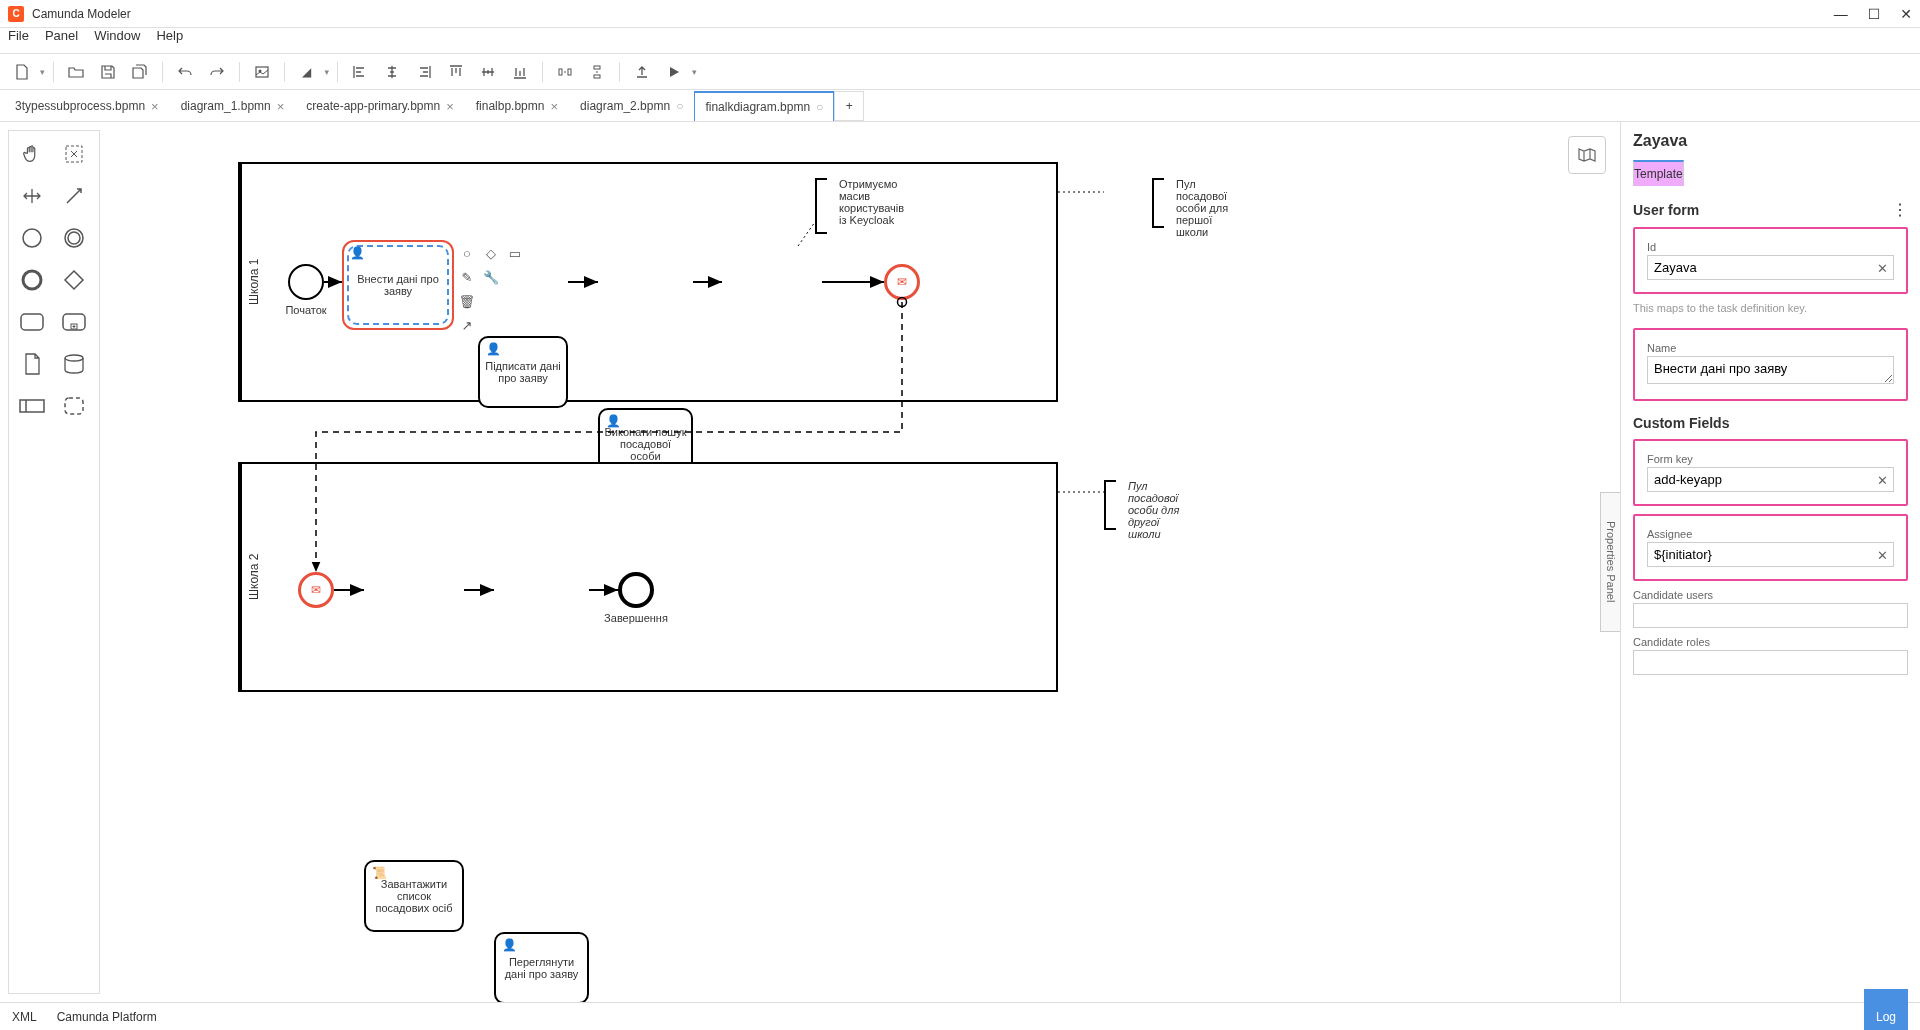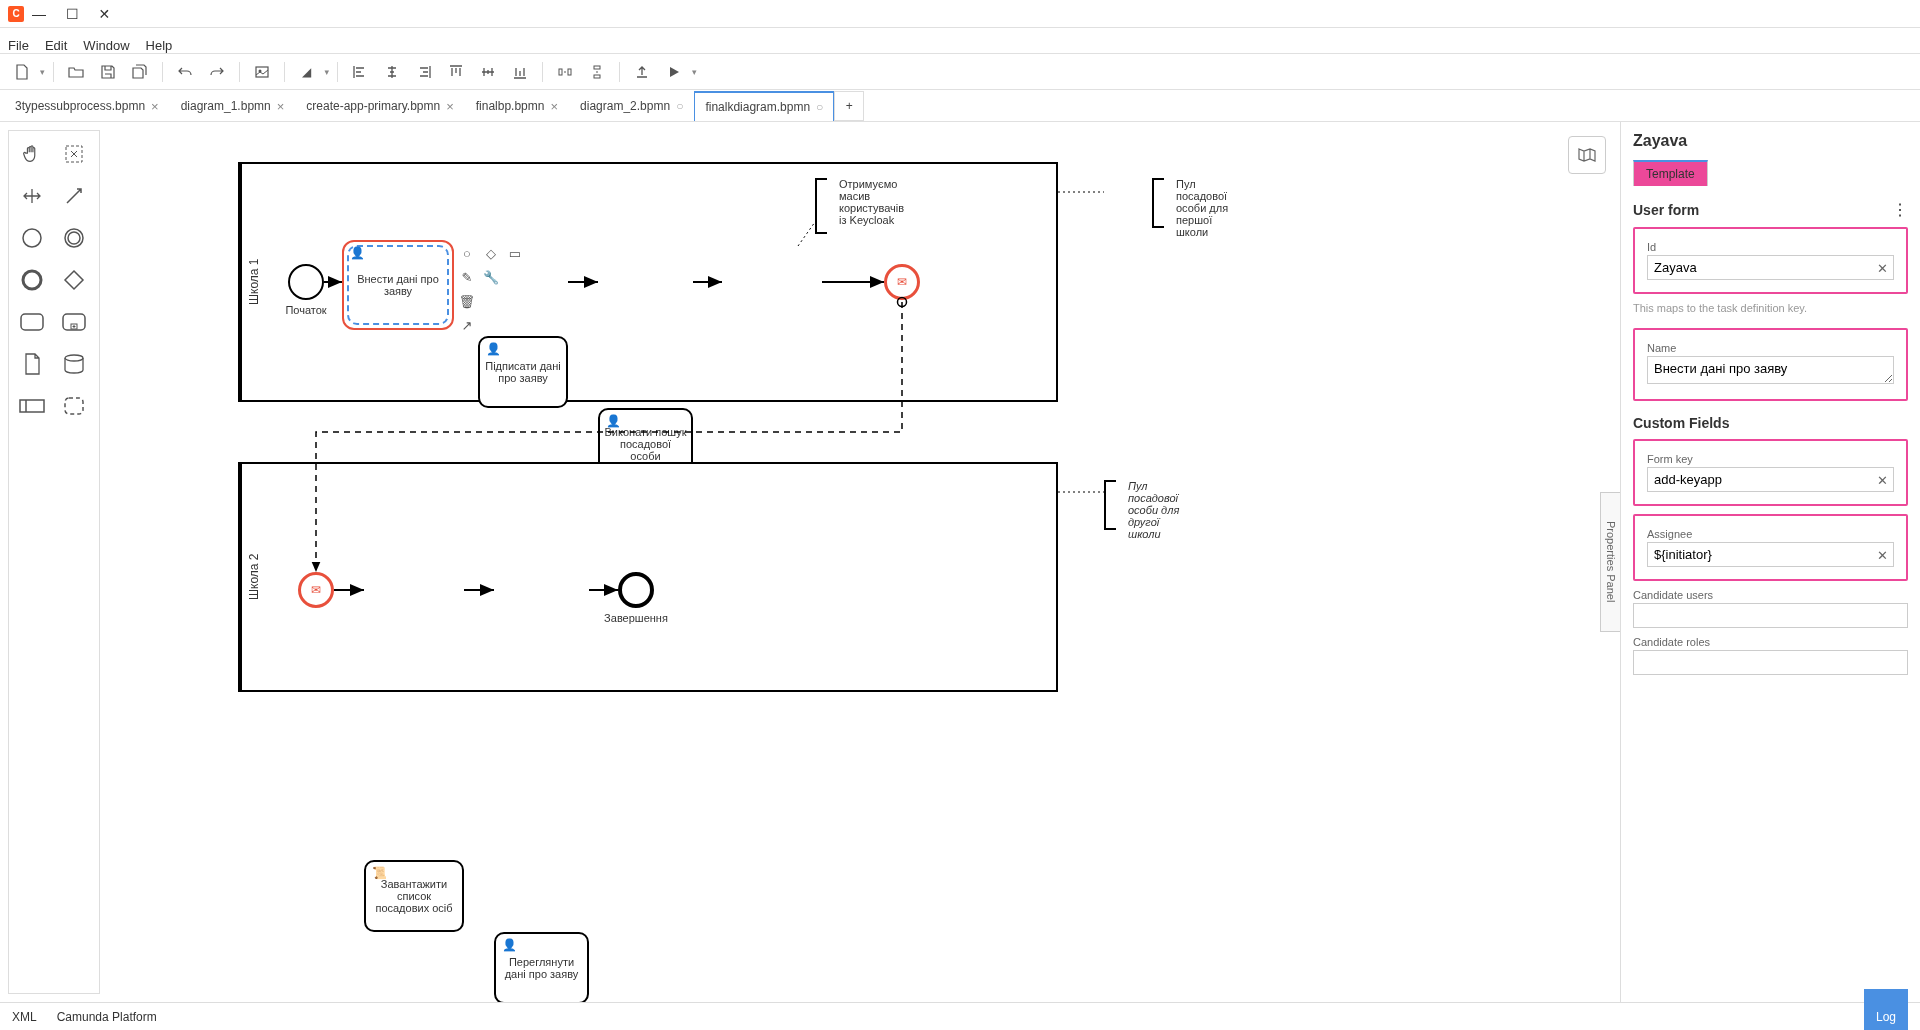--- a/index.html
+++ b/index.html
@@ -4,21 +4,21 @@
 <style>
 * { box-sizing: border-box; margin: 0; padding: 0; font-family: Arial, sans-serif; }
 body { background: #fff; font-size: 12px; color: #333; overflow: hidden; }
 
 .titlebar { height: 28px; display: flex; align-items: center; padding: 0 8px; border-bottom: 1px solid #e0e0e0; }
 .titlebar .app-icon { width: 16px; height: 16px; background: #ff5722; border-radius: 2px; margin-right: 8px; display: flex; align-items: center; justify-content: center; color: #fff; font-size: 10px; font-weight: bold; }
 .titlebar .title { flex: 1; font-size: 12px; }
 .titlebar .win-controls { display: flex; gap: 20px; font-size: 14px; }
 .titlebar .win-controls span { cursor: pointer; }
 
-.menubar { height: 26px; display: flex; align-items: flex-end; padding: 0 8px; gap: 16px; border-bottom: 1px solid #e0e0e0; }
+.menubar { height: 26px; display: flex; align-items: flex-start; padding: 0 8px; gap: 16px; border-bottom: 1px solid #e0e0e0; }
 .menubar span { cursor: pointer; font-size: 13px; }
 
 .toolbar { height: 36px; display: flex; align-items: center; padding: 0 8px; gap: 4px; border-bottom: 1px solid #e0e0e0; }
 .toolbar .tb-btn { width: 28px; height: 28px; display: flex; align-items: center; justify-content: center; cursor: pointer; color: #555; }
 .toolbar .tb-sep { width: 1px; height: 20px; background: #ddd; margin: 0 4px; }
 
 .tabsbar { height: 32px; display: flex; align-items: center; border-bottom: 1px solid #e0e0e0; padding-left: 4px; }
 .tab { height: 30px; padding: 0 10px; display: flex; align-items: center; gap: 6px; border: 1px solid transparent; border-bottom: none; cursor: pointer; font-size: 12px; color: #444; }
 .tab.active { border-color: #4a90e2; border-top: 2px solid #4a90e2; background: #fff; }
 .tab .close { font-size: 13px; color: #888; cursor: pointer; }
@@ -56,51 +56,52 @@
 .annotation::after { content: ''; position: absolute; left: 0; bottom: 0; width: 10px; border-bottom: 2px solid #000; }
 
 .context-pad { position: absolute; display: flex; flex-direction: column; gap: 2px; }
 .context-pad .row { display: flex; gap: 2px; }
 .context-pad .cp { width: 22px; height: 22px; display: flex; align-items: center; justify-content: center; font-size: 13px; cursor: pointer; color: #555; }
 
 svg.flow { position: absolute; top: 0; left: 0; pointer-events: none; }
 
 .panel { width: 300px; border-left: 1px solid #ddd; padding: 10px 12px; overflow-y: auto; }
 .panel h2 { font-size: 16px; font-weight: bold; margin-bottom: 10px; }
-.panel .template-tab { display: inline-block; border: 1px solid #ccc; border-bottom: none; border-top: 2px solid #4a90e2; padding: 5px 12px; font-size: 12px; background: #ec4899; margin-bottom: 0px; }
+.panel .template-tab { display: inline-block; border: 1px solid #ccc; border-bottom: none; border-top: 2px solid #4a90e2; padding: 5px 0; font-size: 12px; background: #f0abfc; margin-bottom: 0px; }
 .panel .section-row { display: flex; align-items: center; justify-content: space-between; margin: 14px 0 8px; }
 .panel h3 { font-size: 14px; font-weight: bold; }
 .panel .more { font-size: 16px; cursor: pointer; }
 .panel .field { margin-bottom: 8px; }
 .panel .field.hl { border: 2px solid #ec4899; border-radius: 2px; padding: 12px; }
 .panel label { font-size: 11px; color: #666; display: block; margin-bottom: 2px; }
 .panel .input-wrap { position: relative; }
 .panel input, .panel textarea { width: 100%; border: 1px solid #ccc; padding: 4px 22px 4px 6px; font-size: 13px; font-family: inherit; }
 .panel textarea { resize: vertical; height: 28px; }
 .panel .clear-btn { position: absolute; right: 6px; top: 50%; transform: translateY(-50%); cursor: pointer; font-size: 13px; color: #666; }
 .panel .hint { font-size: 11px; color: #999; margin-top: 3px; }
 
 .statusbar { height: 28px; border-top: 1px solid #ddd; display: flex; align-items: center; padding: 0 12px; gap: 20px; font-size: 12px; }
 .statusbar .log { margin-left: auto; background: #4a90e2; color: #fff; padding: 21px 12px; cursor: pointer; }
 </style>
 </head>
 <body>
 
 <div class="titlebar">
   <div class="app-icon">C</div>
+  <div class="title">Camunda Modeler</div>
   <div class="win-controls">
     <span>—</span>
     <span>☐</span>
     <span>✕</span>
   </div>
 </div>
 
 <div class="menubar">
   <span>File</span>
-  <span>Edit</span>
+  <span>Panel</span>
   <span>Window</span>
   <span>Help</span>
 </div>
 
 <div class="toolbar">
   <div class="tb-btn">
       <svg width="16" height="16" viewBox="0 0 16 16">
         <path d="M3 1h7l3 3v11H3z" fill="none" stroke="#555" stroke-width="1.2"></path>
       </svg>
     </div>

